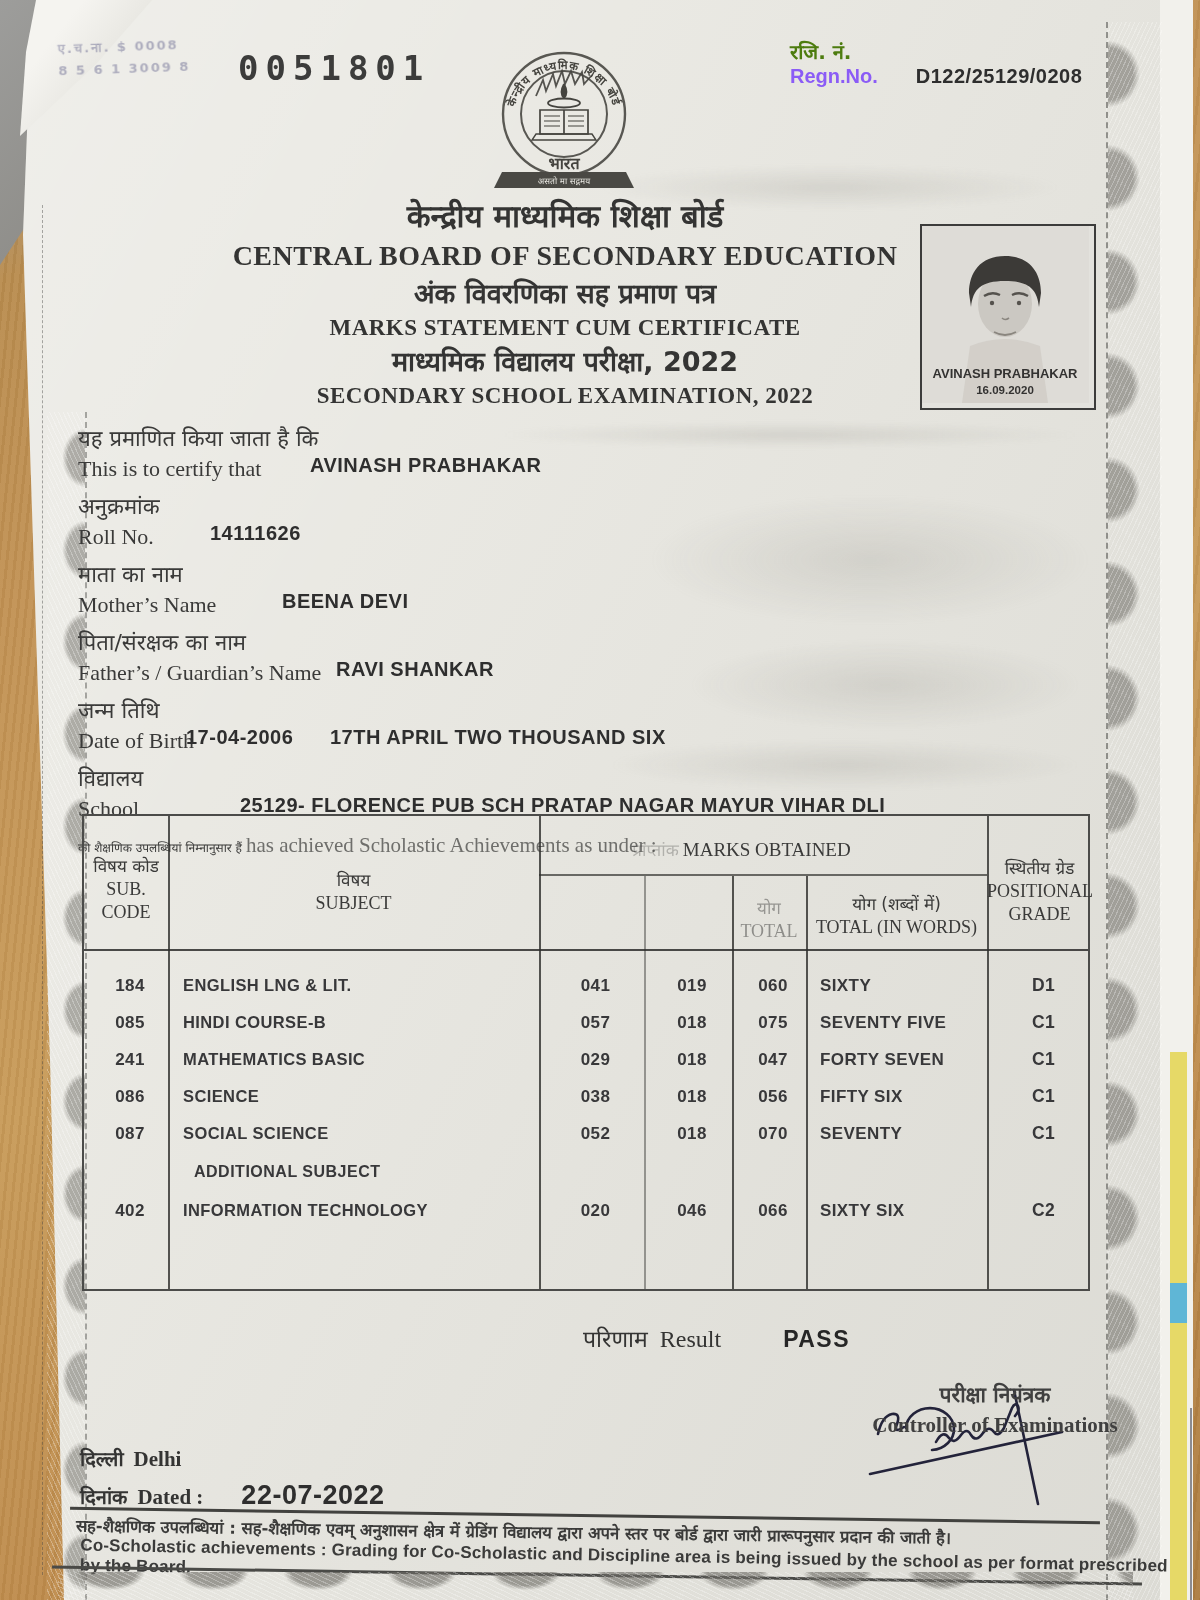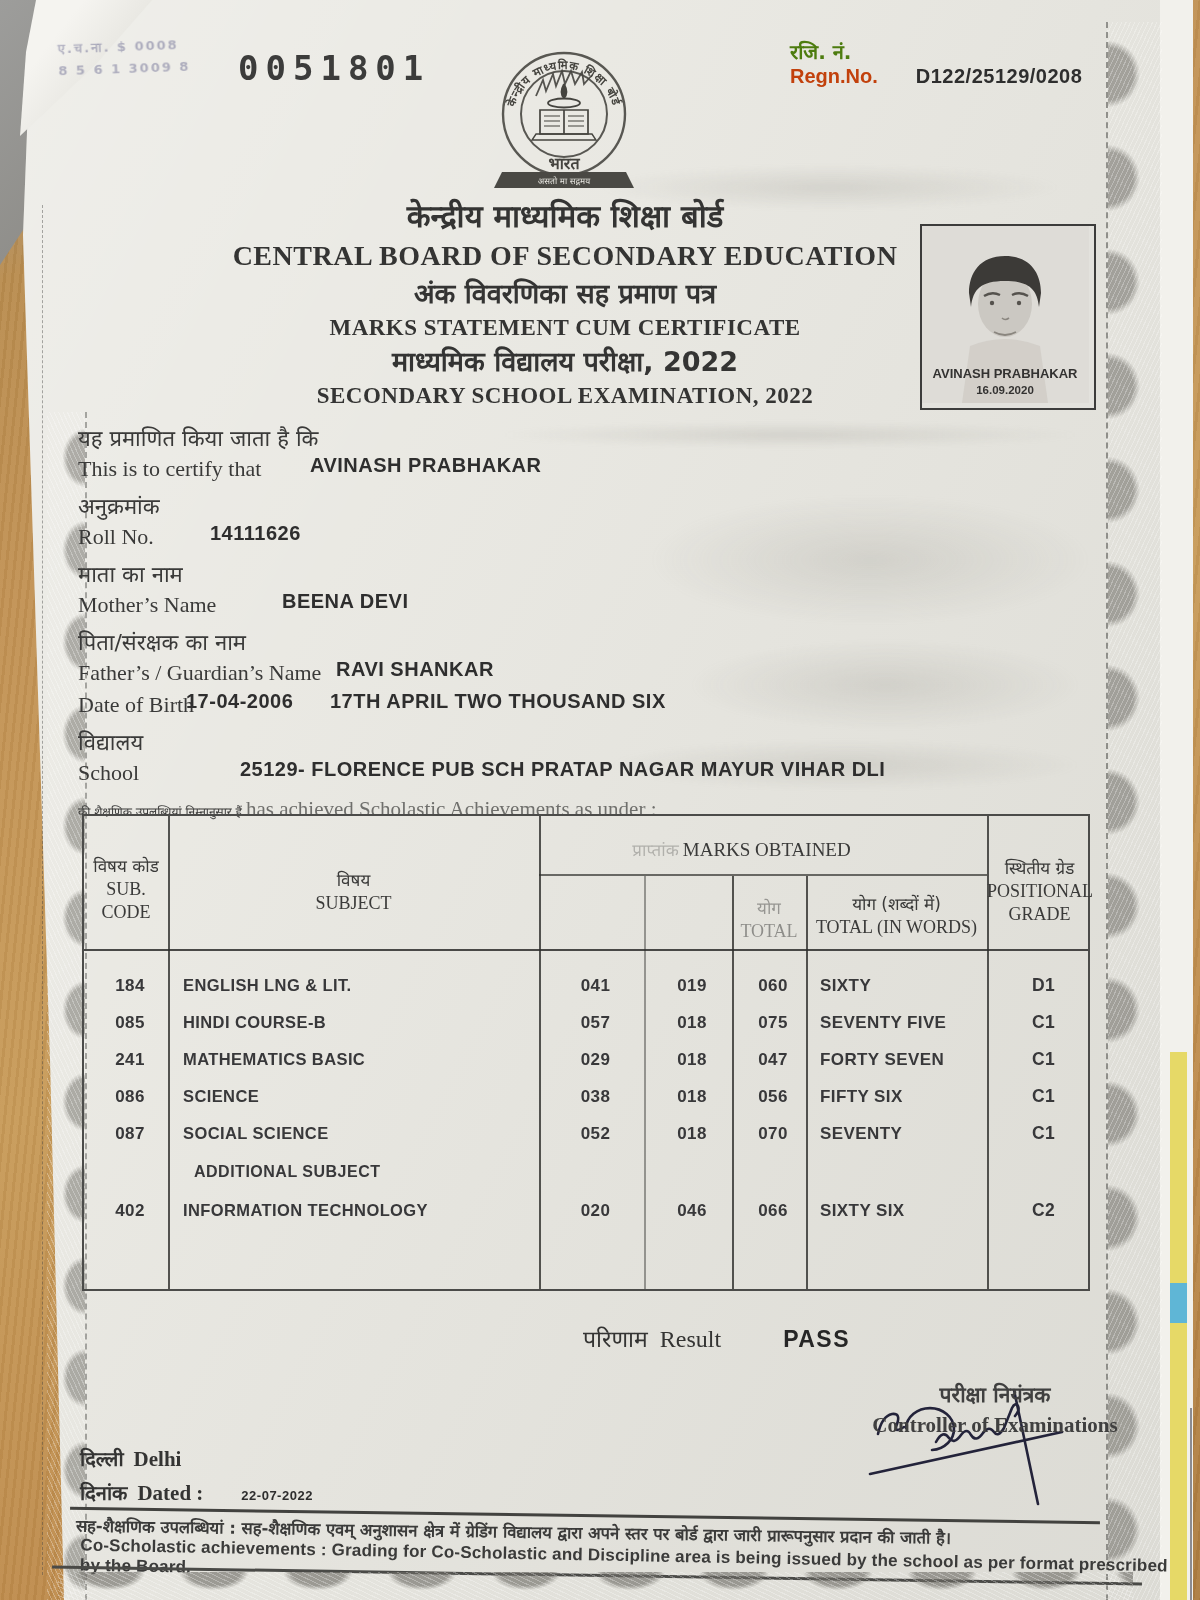--- a/index.html
+++ b/index.html
@@ -41,21 +41,21 @@
   .smudge{position:absolute;background:radial-gradient(closest-side,rgba(148,146,138,.22),rgba(148,146,138,0));filter:blur(2px);}
   .dev{font-family:"DejaVu Sans",sans-serif;}
   .srf{font-family:"Liberation Serif",serif;}
   .abs{position:absolute;}
   .val{font-family:"Liberation Sans",sans-serif;font-weight:700;color:#2e2e2e;letter-spacing:.5px;}
   .faint-stamp{position:absolute;left:58px;top:36px;color:rgba(85,85,130,.42);filter:blur(.6px);
     font:700 13px "DejaVu Sans",sans-serif;transform:rotate(-2deg);line-height:22px;letter-spacing:2px;}
   .serial{position:absolute;left:238px;top:48px;font:700 34px "DejaVu Sans Mono",monospace;color:#3c3c3b;letter-spacing:7px;}
   .regn{position:absolute;left:790px;top:38px;line-height:26px;}
   .regn .hi{font:700 20px "DejaVu Sans",sans-serif;color:#4d7c0f;}
-  .regn .en{font:700 20px "Liberation Sans",sans-serif;color:#c2410c;}
+  .regn .en{font:700 20px "Liberation Sans",sans-serif;color:#8b5cf6;}
   .regn .v{font:700 20px "Liberation Sans",sans-serif;color:#2e2e2e;letter-spacing:.5px;margin-left:38px;}
   .hdr{position:absolute;left:130px;top:196px;width:870px;text-align:center;color:#343433;}
   .hdr .h1{font:700 31px "DejaVu Sans",sans-serif;line-height:40px;}
   .hdr .e1{font:700 28px "Liberation Serif",serif;line-height:40px;letter-spacing:.5px;}
   .hdr .h2{font:700 27px "DejaVu Sans",sans-serif;line-height:36px;}
   .hdr .e2{font:700 23px "Liberation Serif",serif;line-height:32px;letter-spacing:.5px;}
   .photo{position:absolute;left:920px;top:224px;width:172px;height:182px;border:2.5px solid #3c3c3b;background:#e3e2dd;}
   .fields{position:absolute;left:78px;top:424px;width:1010px;color:#3a3a39;}
   .lab-hi{font:400 22px "DejaVu Sans",sans-serif;line-height:30px;}
   .lab-en{font:400 22px "Liberation Serif",serif;line-height:30px;}
@@ -182,20 +182,21 @@
     <span class="val fv" style="position:absolute;left:232px;">AVINASH PRABHAKAR</span></div>
   <div class="lab-hi dev" style="margin-top:6px;">अनुक्रमांक</div>
   <div style="height:32px;"><span class="lab-en">Roll No.</span>
     <span class="val fv" style="position:absolute;left:132px;">14111626</span></div>
   <div class="lab-hi dev" style="margin-top:6px;">माता का नाम</div>
   <div style="height:32px;"><span class="lab-en">Mother’s Name</span>
     <span class="val fv" style="position:absolute;left:204px;">BEENA DEVI</span></div>
   <div class="lab-hi dev" style="margin-top:6px;">पिता/संरक्षक का नाम</div>
   <div style="height:32px;"><span class="lab-en">Father’s / Guardian’s Name</span>
     <span class="val fv" style="position:absolute;left:258px;">RAVI SHANKAR</span></div>
+  <div class="lab-hi dev" style="margin-top:6px;">जन्म तिथि</div>
   <div style="height:32px;"><span class="lab-en">Date of Birth</span>
     <span class="val fv" style="position:absolute;left:108px;">17-04-2006</span>
     <span class="val fv" style="position:absolute;left:252px;text-align:center;">17TH APRIL TWO THOUSAND SIX</span></div>
   <div class="lab-hi dev" style="margin-top:6px;">विद्यालय</div>
   <div style="height:32px;"><span class="lab-en">School</span>
     <span class="val fv" style="position:absolute;left:162px;">25129-  FLORENCE PUB SCH PRATAP NAGAR MAYUR VIHAR DLI</span></div>
   <div style="margin-top:4px;"><span class="lab-hi dev" style="font-size:12px;margin-top:36px;">की शैक्षणिक उपलब्धियां निम्नानुसार हैं</span>
     <span class="lab-en" style="font-size:21px;color:#6f6f6c;">has achieved Scholastic Achievements as under :</span></div>
 </div>
 
@@ -313,21 +314,21 @@
     <path d="M8,102 L200,60"></path>
     <path d="M152,18 L176,132"></path>
   </g>
 </svg>
 
 <div class="place">
   <div><span class="dev" style="font:700 20px 'DejaVu Sans',sans-serif;">दिल्ली</span>
     <span class="srf" style="font:700 21px 'Liberation Serif',serif;margin-left:6px;">Delhi</span></div>
   <div><span class="dev" style="font:700 20px 'DejaVu Sans',sans-serif;">दिनांक</span>
     <span class="srf" style="font:700 21px 'Liberation Serif',serif;margin-left:6px;">Dated :</span>
-    <span class="val" style="font-size:13px;margin-left:34px;">22-07-2022</span></div>
+    <span class="val" style="font-size:27px;margin-left:34px;">22-07-2022</span></div>
 </div>
 
 <div class="controller">
   <div class="dev" style="font:700 21px 'DejaVu Sans',sans-serif;line-height:30px;">परीक्षा नियंत्रक</div>
   <div class="srf" style="font:700 21px 'Liberation Serif',serif;line-height:30px;">Controller of Examinations</div>
 </div>
 
 <div class="sep1"></div>
 <div class="footnote-hi dev">सह-शैक्षणिक उपलब्धियां : सह-शैक्षणिक एवम् अनुशासन क्षेत्र में ग्रेडिंग विद्यालय द्वारा अपने स्तर पर बोर्ड द्वारा जारी प्रारूपनुसार प्रदान की जाती है।</div>
 <div class="footnote-en">Co-Scholastic achievements : Grading for Co-Scholastic and Discipline area is being issued by the school as per format prescribed by the Board.</div>

